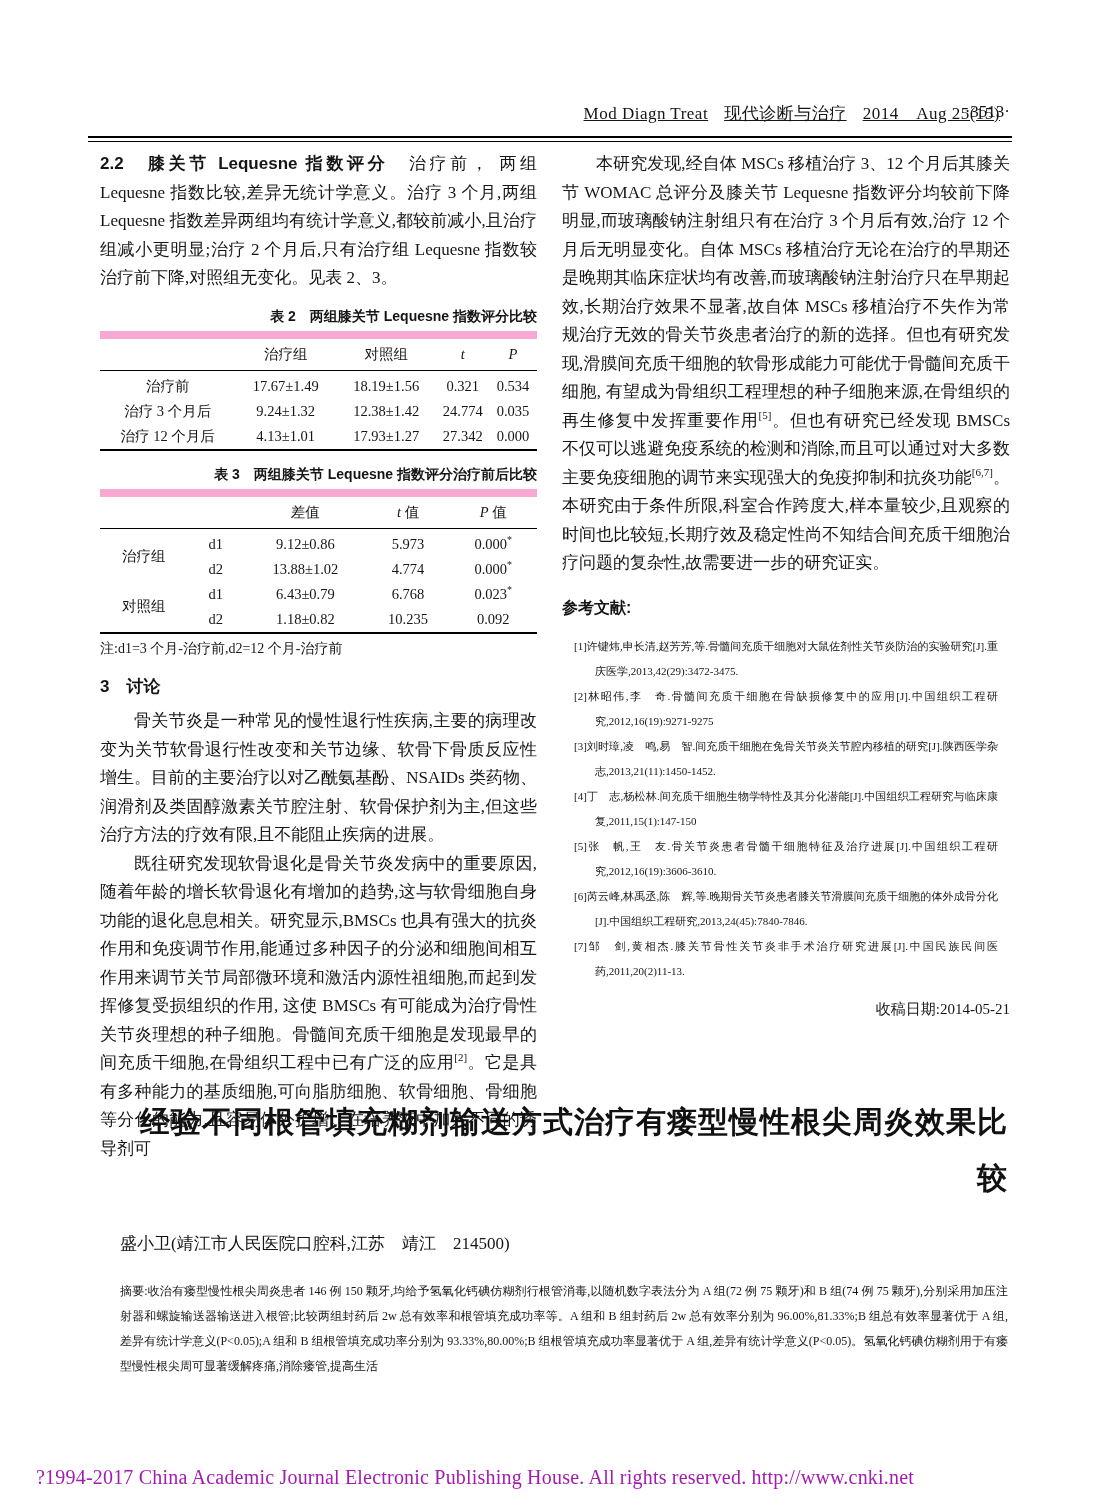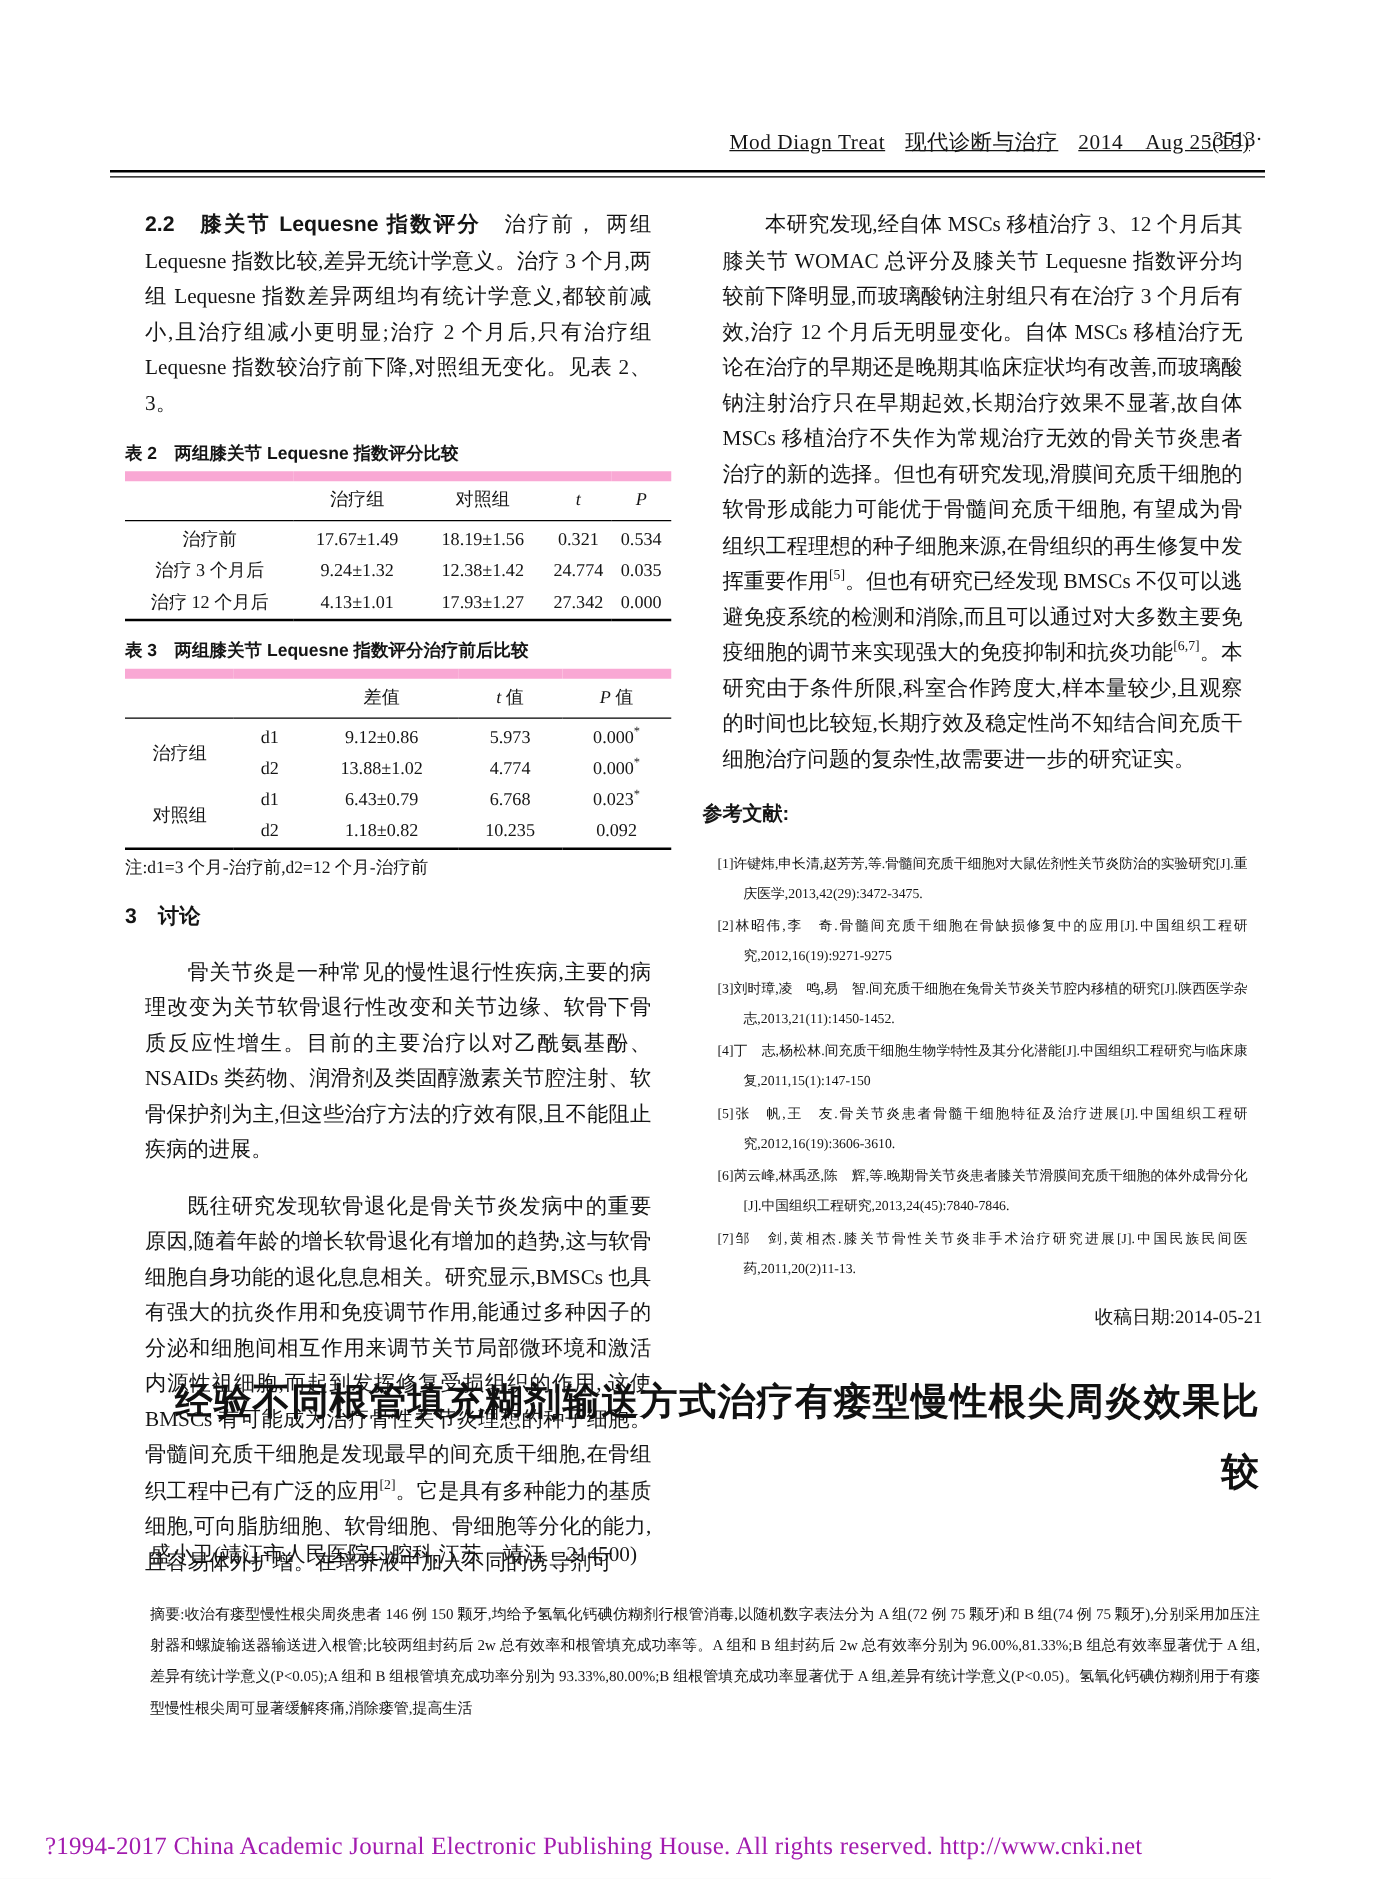--- a/index.html
+++ b/index.html
@@ -24,32 +24,32 @@
   .pg-header .center span{padding:0 8px;}
   .pg-header .pageno{position:absolute;right:2px;top:0;}
   .dbl-rule{
     position:absolute;top:136px;left:88px;width:924px;height:3px;
     border-top:2px solid #000;border-bottom:1px solid #000;
   }
   
   .col{position:absolute;top:150px;font-size:17px;line-height:28.5px;text-align:justify;}
   .col-left{left:100px;width:437px;}
   .col-right{left:562px;width:448px;}
-  .col p{margin:16px;}
+  .col p{margin:0;}
   .indent{text-indent:2em;}
   .sec-head{font-family:"Liberation Sans","DejaVu Sans",sans-serif;font-weight:bold;}
   .heading3{
     font-family:"Liberation Sans","DejaVu Sans",sans-serif;
     font-weight:bold;font-size:17px;margin:14px 0 6px 0;text-align:left;
   }
   sup.ref{font-size:11px;line-height:0;vertical-align:super;}
   
   .tbl-caption{
     font-family:"Liberation Sans","DejaVu Sans",sans-serif;
-    font-weight:bold;font-size:14px;text-align:left;
+    font-weight:bold;font-size:14px;text-align:right;
     margin:14px 0 6px 0;line-height:18px;text-indent:0;
   }
   table.datatbl{
     width:100%;border-collapse:collapse;
     font-size:14.5px;line-height:17px;
     border-top:8px solid #f9a8d4;border-bottom:2px solid #000;
   }
   table.datatbl thead th{
     font-weight:normal;border-bottom:1.5px solid #000;
     padding:7px 0;text-align:center;

